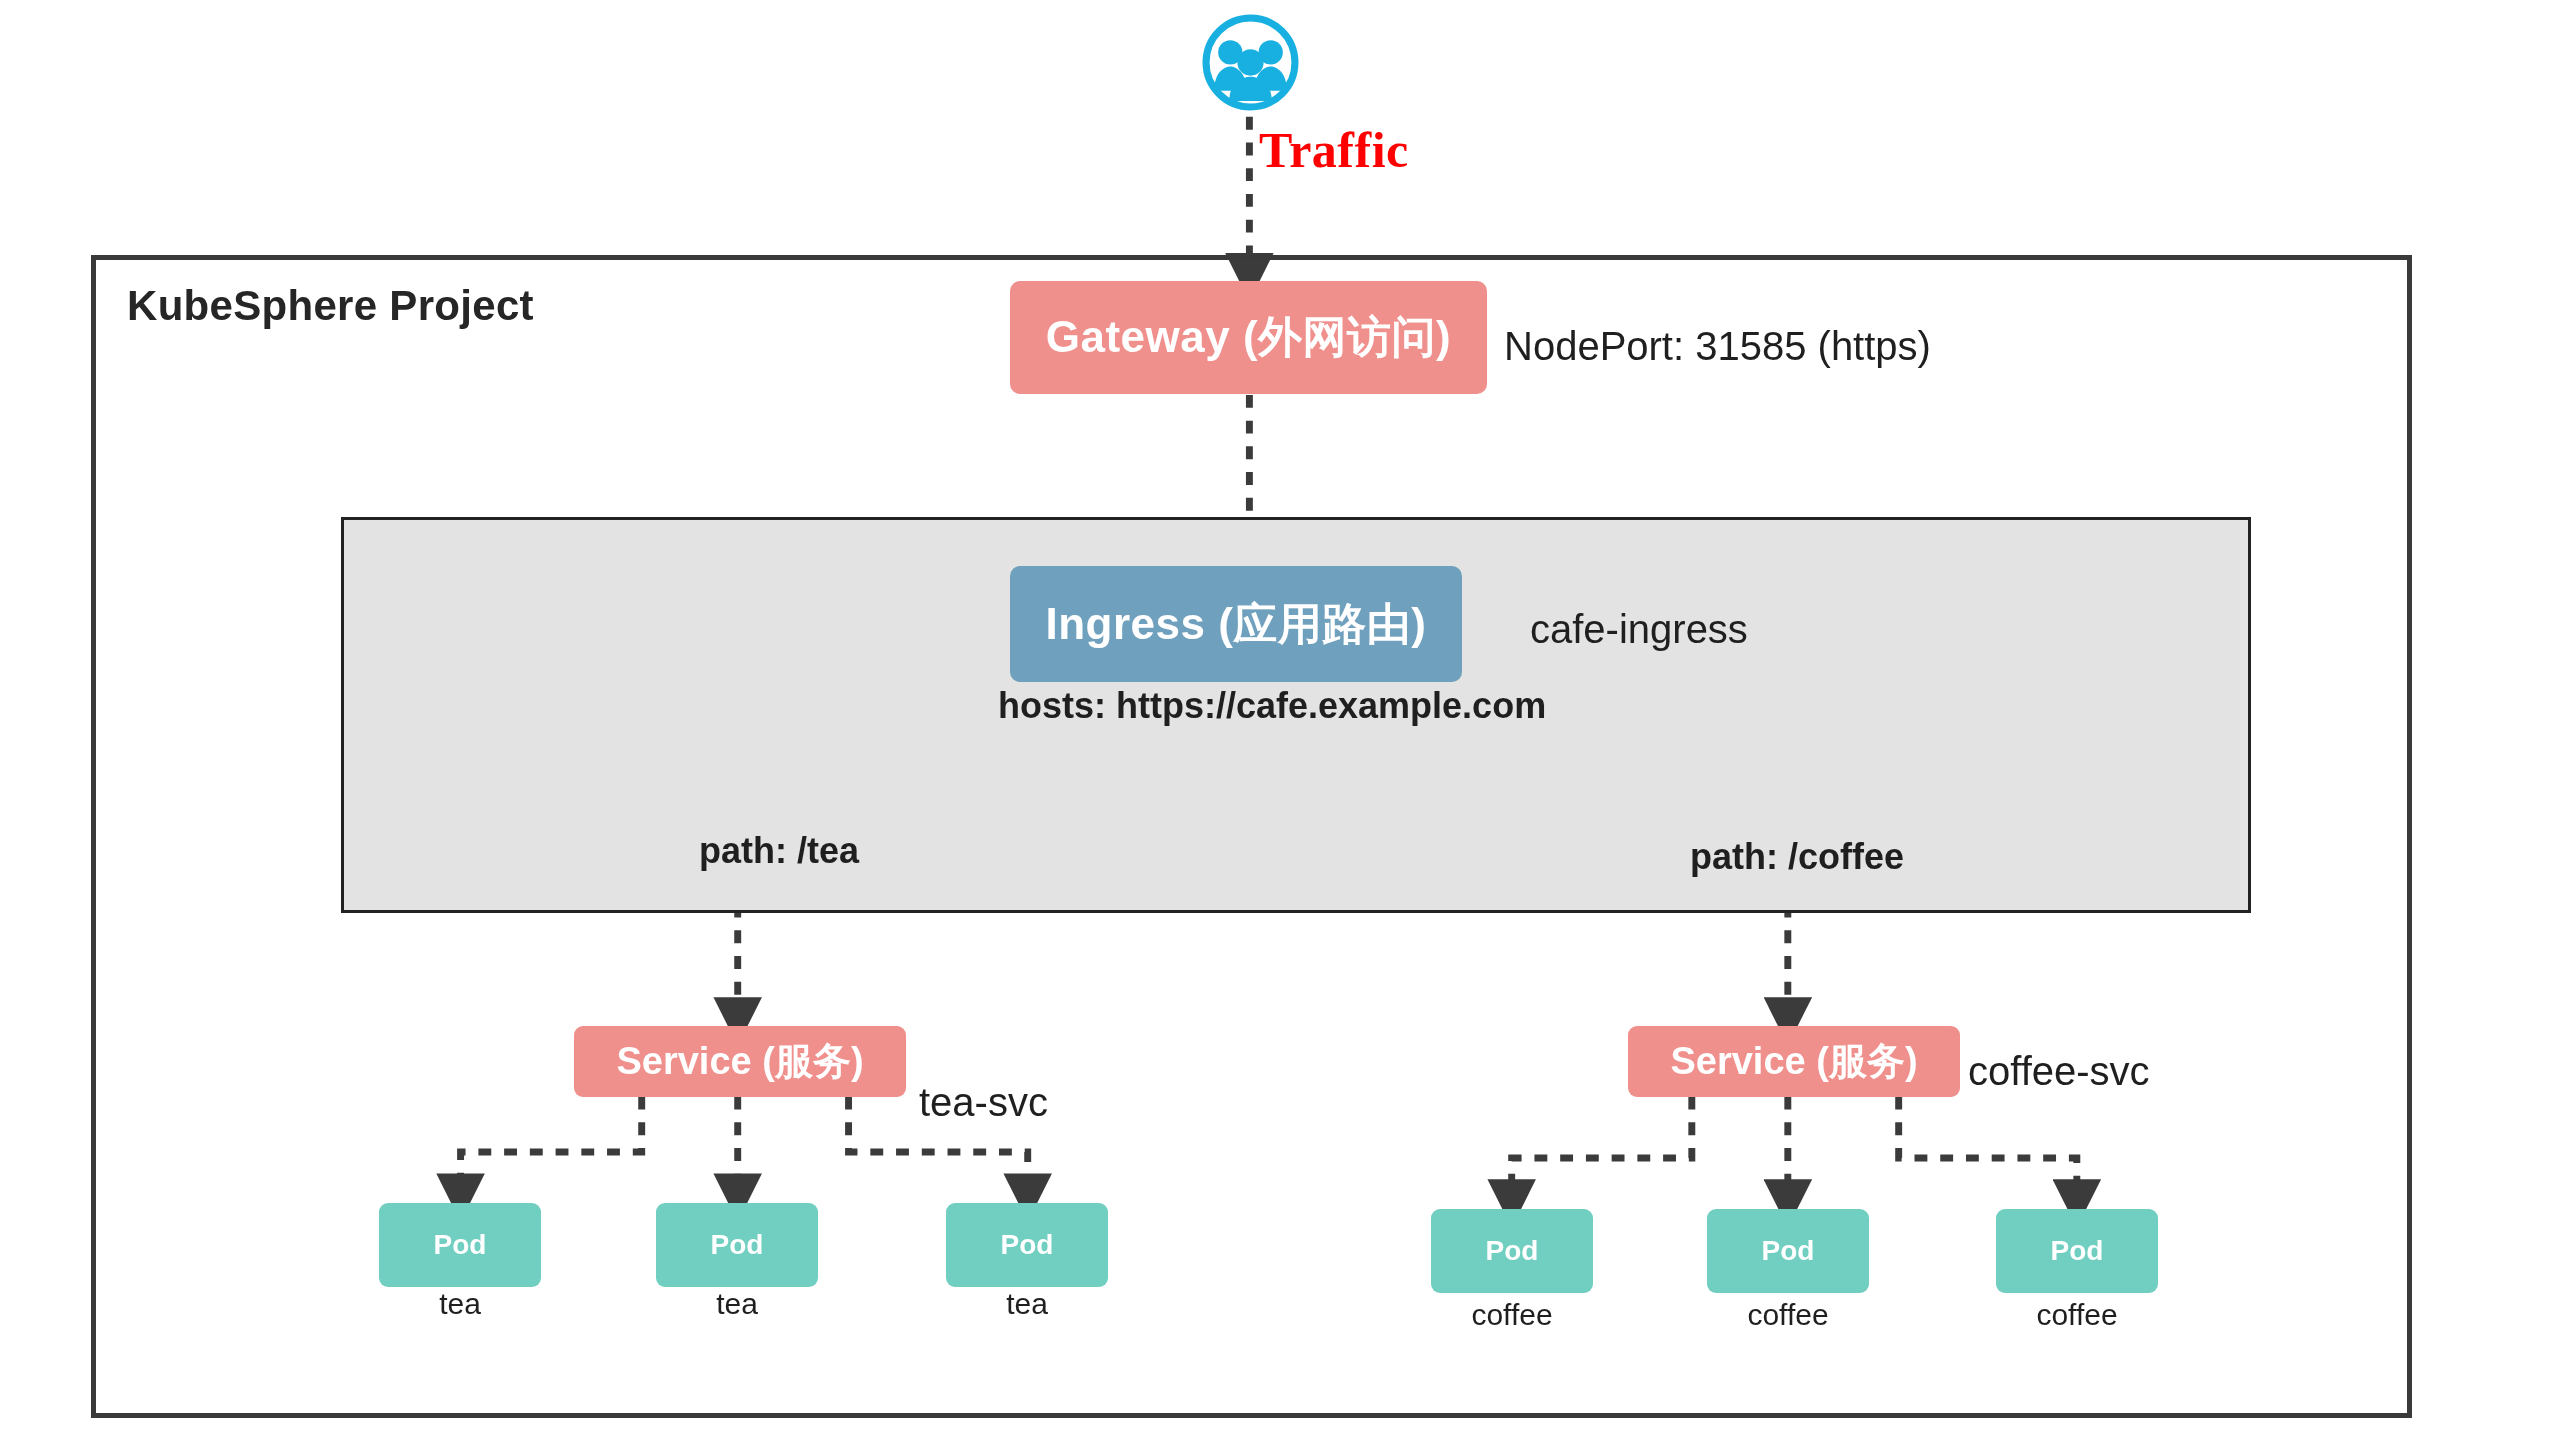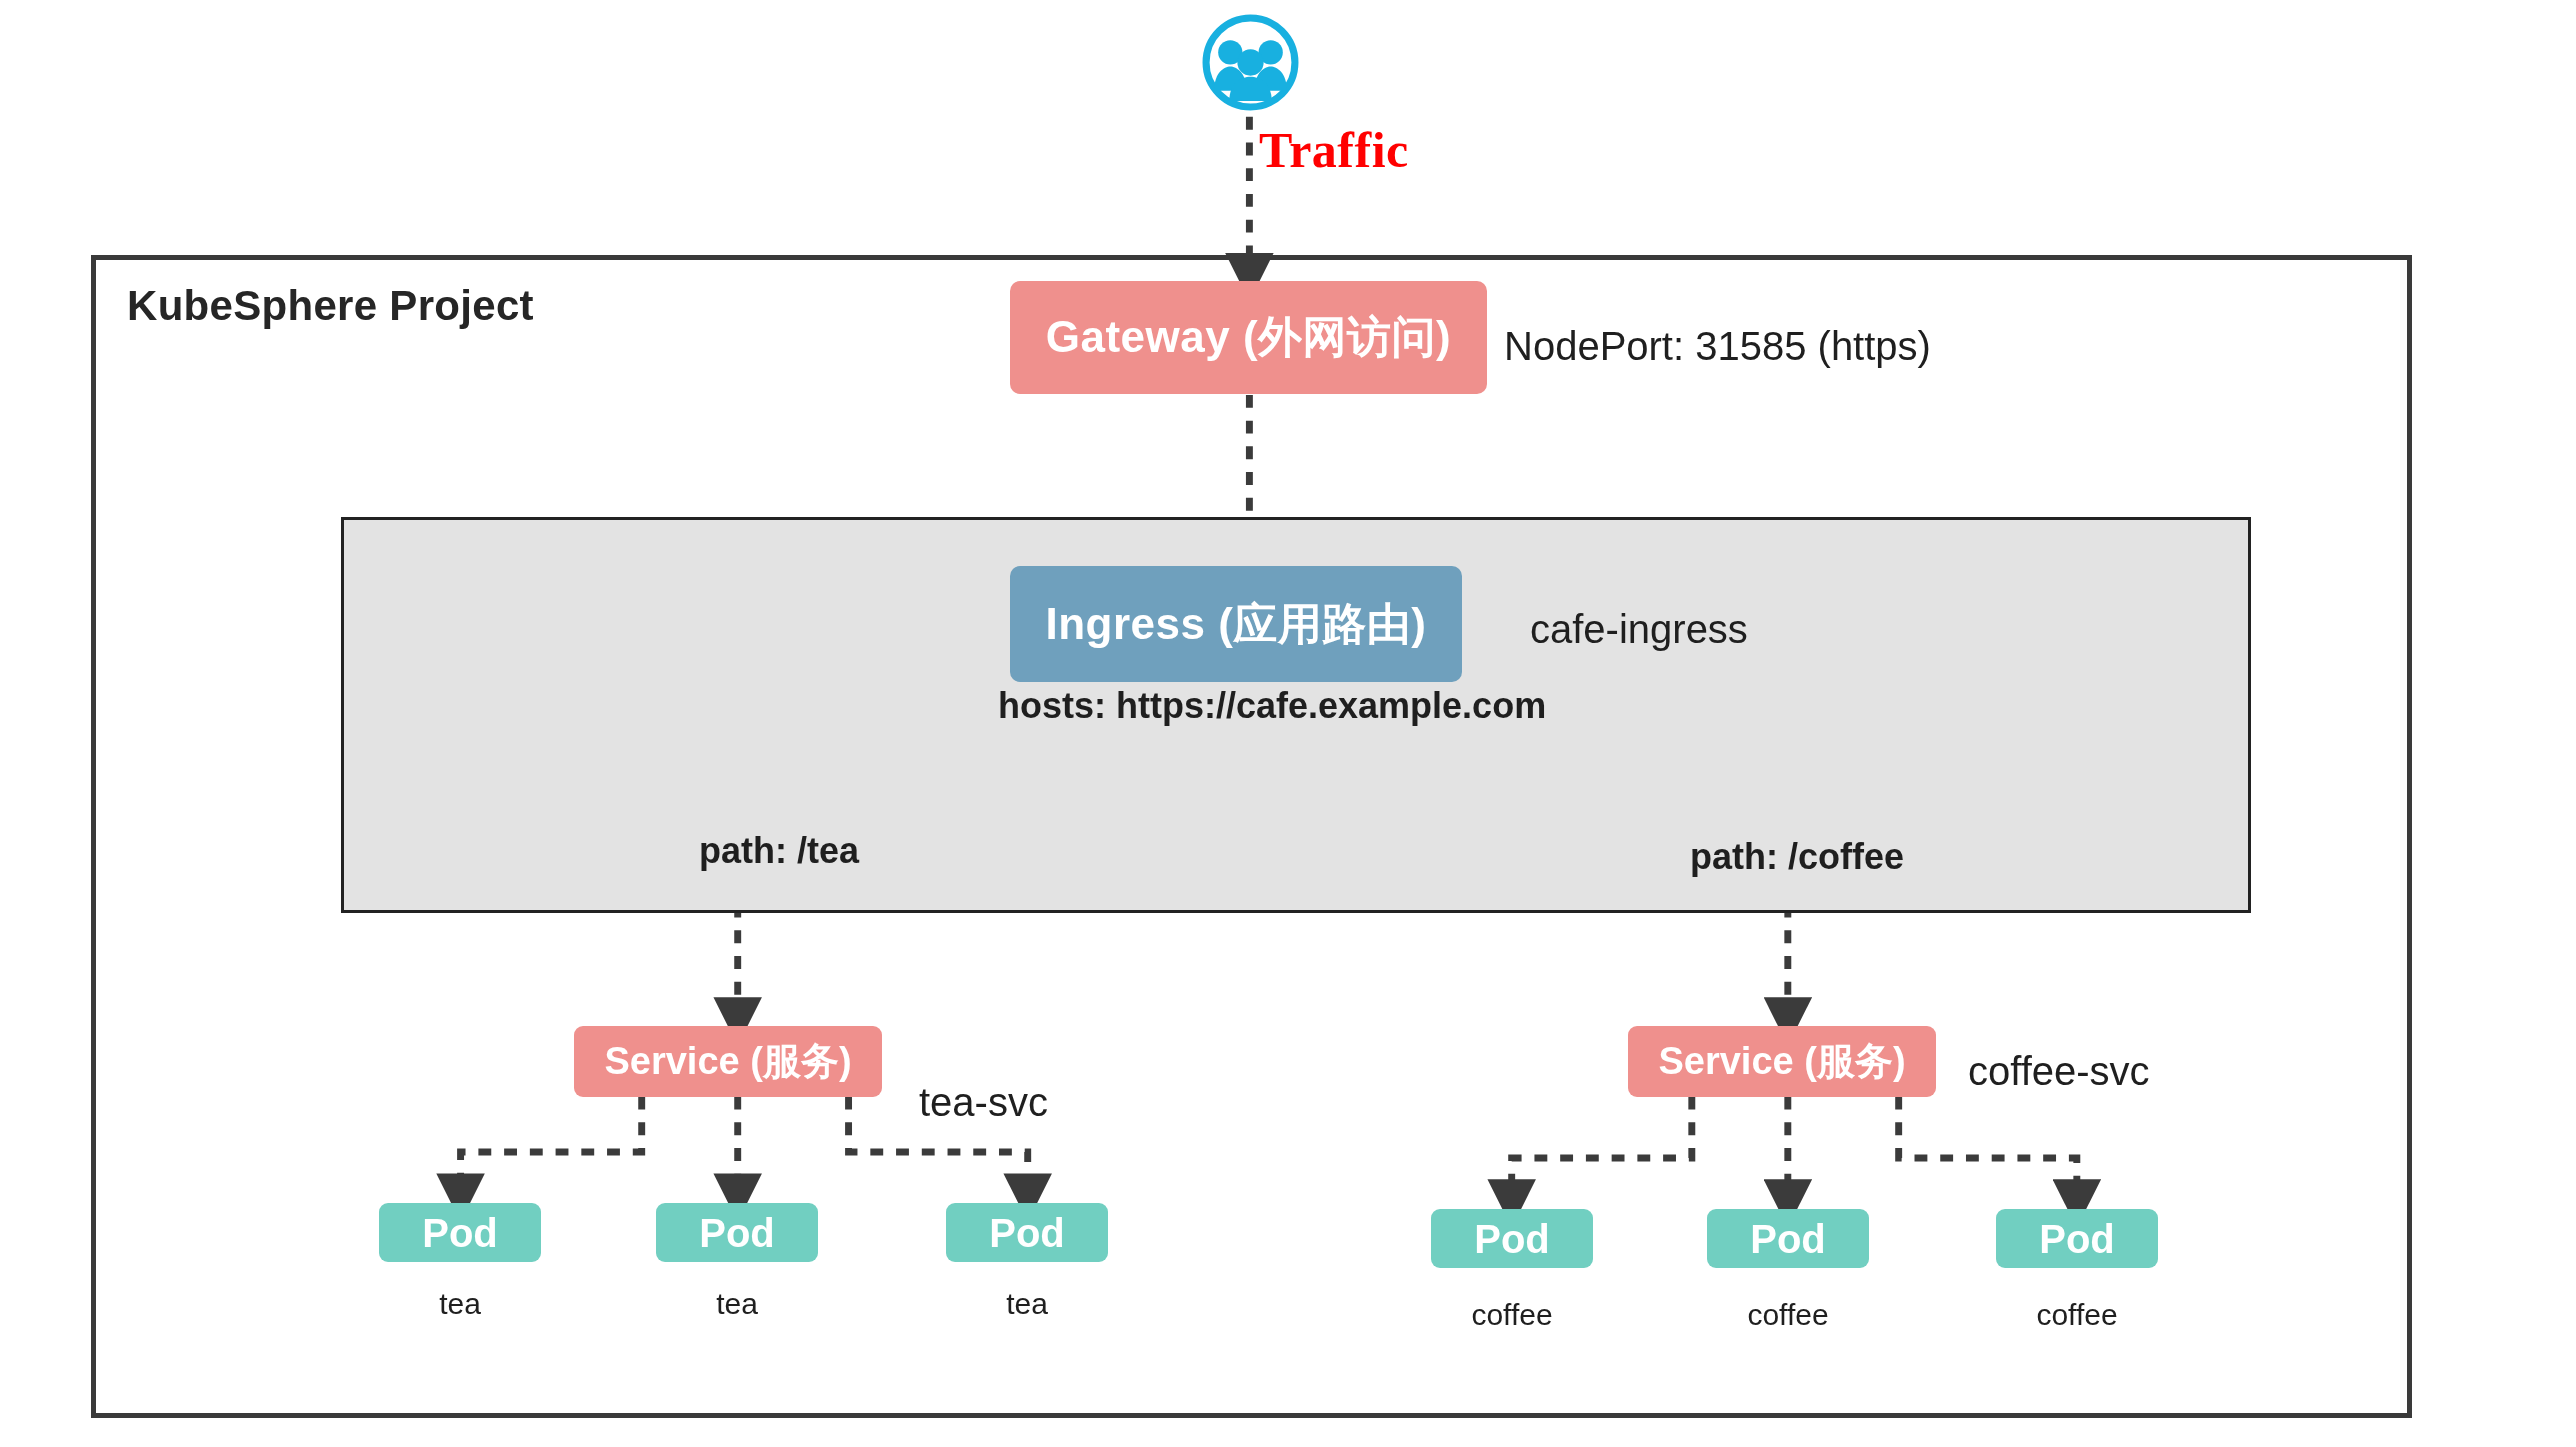--- a/index.html
+++ b/index.html
@@ -51,34 +51,34 @@
     left: 1010px;
     top: 566px;
     width: 452px;
     height: 116px;
     background: #6fa0bd;
     font-size: 44px;
     font-weight: 700;
     letter-spacing: 0.5px;
   }
   .node-service {
-    width: 308px;
+    width: 332px;
     height: 71px;
     background: #ef908d;
     font-size: 38px;
     font-weight: 700;
     border-radius: 9px;
   }
   .svc-tea  { left: 574px;  top: 1026px; }
   .svc-coffee { left: 1628px; top: 1026px; }
   .node-pod {
     width: 162px;
-    height: 59px;
+    height: 84px;
     background: #71cfc1;
-    font-size: 40px;
+    font-size: 28px;
     font-weight: 700;
     border-radius: 9px;
   }
   .label {
     position: absolute;
     color: #1f1f1f;
     white-space: nowrap;
   }
   .label-small {
     font-size: 40px;

